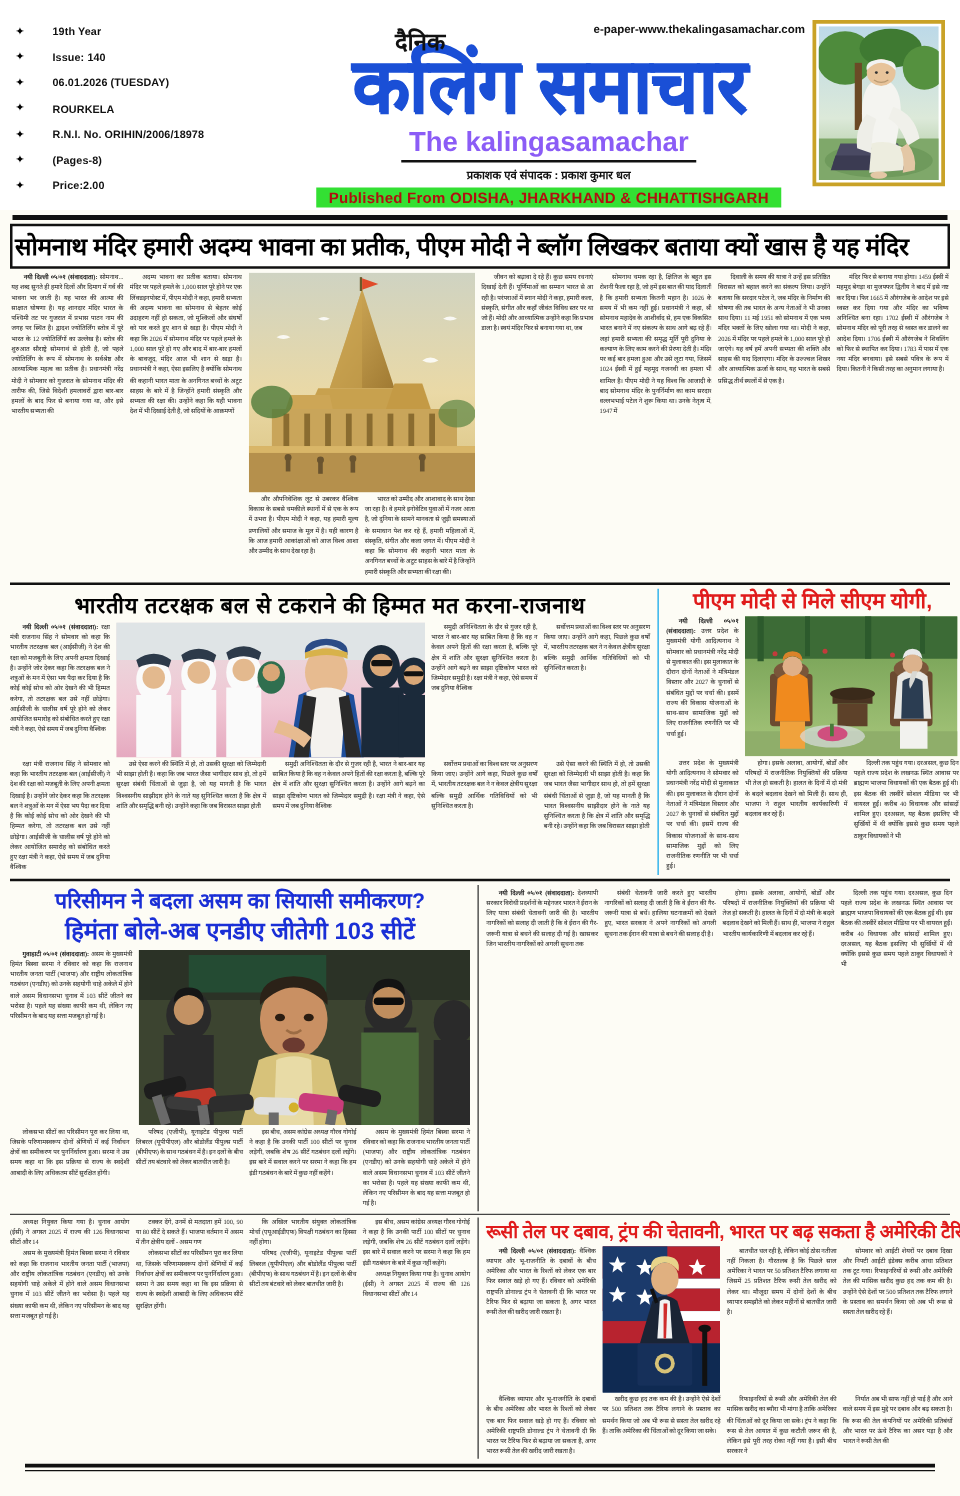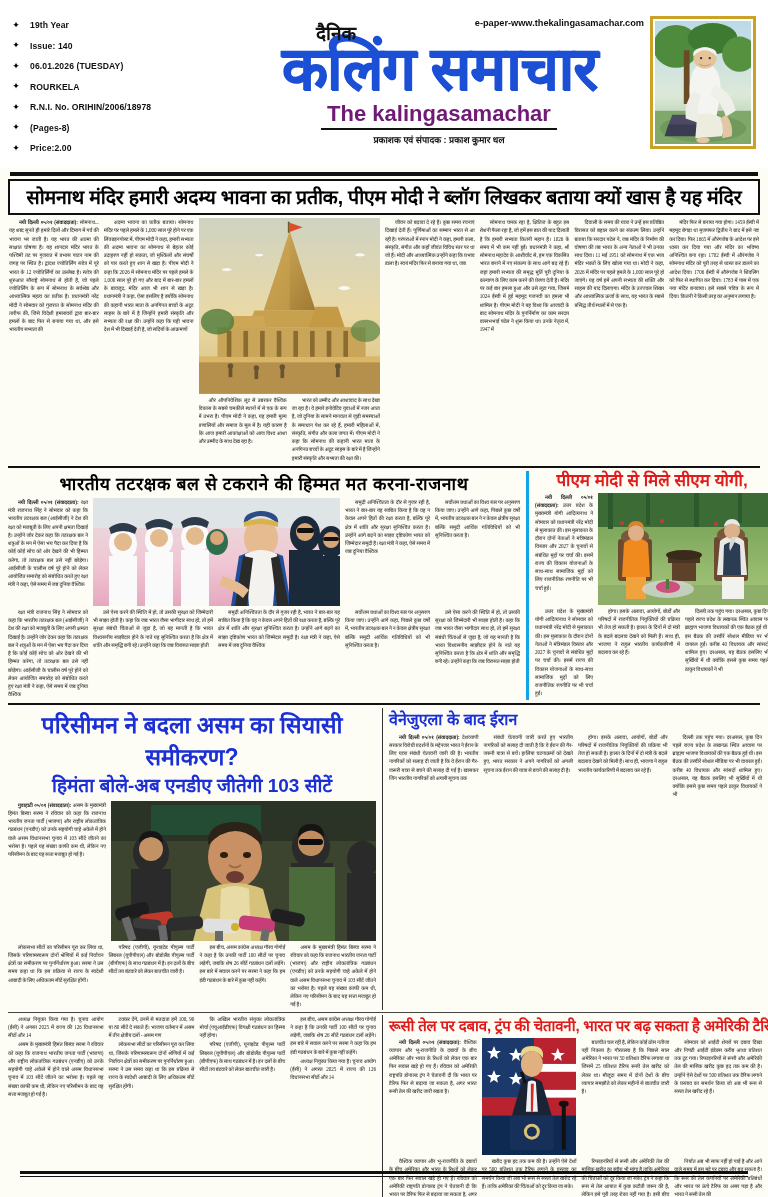--- a/index.html
+++ b/index.html
@@ -10,56 +10,56 @@
     overflow: hidden;
     position: relative;
   }
   .page { width: 768px; height: 1197px; position: relative; background: #fdfcf5; }
 
   
   .masthead { display: flex; padding: 12px 10px 0 10px; height: 168px; background:#ffffff; }
   .mast-left { width: 218px; padding-top: 8px; }
   .mast-row { display: flex; align-items: center; margin-bottom: 10.5px; }
   .mast-bullet { width: 12px; color: #000; font-size: 9px; line-height: 1; text-align: center; }
-  .mast-text { font-size: 8.6px; font-weight: bold; color: #111; letter-spacing: .1px; margin-left: 8px; }
+  .mast-text { font-size: 8.6px; font-weight: bold; color: #111; letter-spacing: .1px; margin-left: 20px; }
   .mast-center { flex: 1; position: relative; text-align: center; }
   .mast-daily {
     position: absolute; left: 88px; top: 8px;
     font-family: "Liberation Sans", sans-serif;
     font-size: 19px; font-weight: bold; color: #111;
   }
   .mast-title {
     font-size: 60px; font-weight: bold; color: #1a4fd6;
     line-height: .98; letter-spacing: -1px;
     margin-top: 28px;
     text-shadow: 1px 1px 0 #1a4fd6;
   }
   .mast-eng {
-    font-size: 22px; font-weight: bold; color: #701a75; margin-top: 2px;
+    font-size: 22px; font-weight: bold; color: #8b5cf6; margin-top: 2px;
     border-bottom: 2px solid #111; display: inline-block; padding: 0 6px 1px 6px;
   }
   .mast-pub { font-size: 9px; color: #111; margin-top: 3px; font-weight: bold; }
   .mast-green {
     display: inline-block; background: #33e033; color: #b01010;
     font-size: 12px; font-weight: bold; padding: 1px 10px; margin-top: 4px;
     letter-spacing: .2px;
   }
   .mast-url { position: absolute; right: 6px; top: 6px; font-size: 9.2px; font-weight: bold; color: #111; }
   .mast-right {
     width: 106px; height: 133px; margin-top: 4px; margin-right: 2px;
     border: 3px solid #c9a227; padding: 2px; background: #fff;
   }
   .saibaba { width: 100%; height: 100%; display:block; }
 
   .rule-thick { height: 4px; background: #111; margin: 4px 10px 0 10px; }
 
   
   .hl-box { margin: 3px 8px 0 8px; border: 2px solid #111; background: #fff; }
   .hl-black {
-    font-size: 19.5px; font-weight: bold; color: #000; text-align: center;
+    font-size: 19.5px; font-weight: bold; color: #000; text-align: left;
     padding: 2px 2px 3px 2px; white-space: nowrap; letter-spacing: -.2px;
   }
   .hl-plain {
     font-size: 19px; font-weight: bold; color: #000; text-align: center;
     letter-spacing: .6px; white-space: nowrap;
   }
   .hl-red { color: #e01b1b; font-weight: bold; text-align: center; }
   .hl-blue { color: #1a2fd6; font-weight: bold; text-align: center; }
 
   
@@ -123,20 +123,21 @@
         <span class="mast-text">Price:2.00</span>
       </div>
     </div>
 
     <div class="mast-center">
       <div class="mast-url">e-paper-www.thekalingasamachar.com</div>
       <div class="mast-daily">दैनिक</div>
       <div class="mast-title">कलिंग समाचार</div>
       <div class="mast-eng">The kalingasamachar</div>
       <div class="mast-pub">प्रकाशक एवं संपादक : प्रकाश कुमार धल</div>
+      <div class="mast-green">Published From ODISHA, JHARKHAND &amp; CHHATTISHGARH</div>
     </div>
 
     <div class="mast-right">
       <svg class="saibaba" viewBox="0 0 100 126" preserveAspectRatio="none">
         <defs>
           <linearGradient id="skyg" x1="0" y1="0" x2="0" y2="1">
             <stop offset="0%" stop-color="#bcd9e8"></stop>
               <stop offset="60%" stop-color="#dce9d9"></stop>
               <stop offset="100%" stop-color="#9fbf8e"></stop>
           </linearGradient>
@@ -350,21 +351,21 @@
         </div>
         <div style="width:85px" class="col-text">
           <p>सर्वोत्तम प्रथाओं का विश्व स्तर पर अनुसरण किया जाए। उन्होंने आगे कहा, पिछले कुछ वर्षों में, भारतीय तटरक्षक बल ने न केवल क्षेत्रीय सुरक्षा बल्कि समुद्री आर्थिक गतिविधियों को भी सुनिश्चित करता है।</p>
         </div>
         <div style="width:85px" class="col-text">
           <p>उसे ऐसा करने की स्थिति में हो, तो उसकी सुरक्षा को जिम्मेदारी भी साझा होती है। कहा कि जब भारत जैसा भागीदार साथ हो, तो हमें सुरक्षा संबंधी चिंताओं से जुड़ा है, जो यह मानती है कि भारत विश्वसनीय साझीदार होने के नाते यह सुनिश्चित करता है कि क्षेत्र में शांति और समृद्धि बनी रहे। उन्होंने कहा कि जब विरासत साझा होती</p>
         </div>
       </div>
     </div>
 
-    <div style="width:244px; border-left:3px solid #0ea5e9; padding-left:6px">
+    <div style="width:244px; border-left:1px solid #0ea5e9; padding-left:6px">
       <div class="hl-red" style="font-size:17px; line-height:1.12">पीएम मोदी से मिले सीएम योगी,</div>
       <div style="display:flex; gap:5px; margin-top:3px">
         <div style="width:58px" class="col-text">
           <p><span class="dateline">नयी दिल्ली  ०५/०१ (संवाददाता):</span>
              <span>उत्तर प्रदेश के मुख्यमंत्री योगी आदित्यनाथ ने सोमवार को प्रधानमंत्री नरेंद्र मोदी से मुलाकात की। इस मुलाकात के दौरान दोनों नेताओं ने मंत्रिमंडल विस्तार और 2027 के चुनावों से संबंधित मुद्दों पर चर्चा की। इसमें राज्य की विकास योजनाओं के साथ-साथ सामाजिक मुद्दों को लिए राजनीतिक रणनीति पर भी चर्चा हुई।</span></p>
         </div>
         <div style="width:170px">
           <svg class="photo" viewBox="0 0 170 112" preserveAspectRatio="none">
             <defs>
               <linearGradient id="lawn" x1="0" y1="0" x2="0" y2="1">
@@ -421,21 +422,21 @@
         </div>
       </div>
     </div>
   </div>
 
   <div class="divider"></div>
 
   <div class="sect" style="display:flex; padding:0 8px; gap:6px">
 
     <div style="width:368px">
-      <div class="hl-blue" style="font-size:23px">परिसीमन ने बदला असम का सियासी समीकरण?</div>
+      <div class="hl-blue" style="font-size:17px">परिसीमन ने बदला असम का सियासी समीकरण?</div>
       <div class="hl-blue" style="font-size:19px">हिमंता बोले-अब एनडीए जीतेगी 103 सीटें</div>
       <div style="display:flex; gap:5px; margin-top:3px">
         <div style="width:98px" class="col-text">
           <p><span class="dateline">गुवाहाटी  ०५/०१ (संवाददाता):</span>
              <span>असम के मुख्यमंत्री हिमंत बिस्वा सरमा ने रविवार को कहा कि राजनाथ भारतीय जनता पार्टी (भाजपा) और राष्ट्रीय लोकतांत्रिक गठबंधन (एनडीए) को उनके सहयोगी चाहे अकेले में होने वाले असम विधानसभा चुनाव में 103 सीटें जीतने का भरोसा है। पहले यह संख्या काफी कम थी, लेकिन नए परिसीमन के बाद यह सत्ता मजबूत हो गई है।</span></p>
         </div>
         <div style="width:265px">
           <svg class="photo" viewBox="0 0 265 140" preserveAspectRatio="none">
             <rect width="265" height="140" fill="#3c4430"></rect>
             <rect x="0" y="0" width="265" height="40" fill="#2b3226"></rect>
@@ -491,21 +492,20 @@
         <div style="width:88px" class="col-text">
           <p>इस बीच, असम कांग्रेस अध्यक्ष गौरव गोगोई ने कहा है कि उनकी पार्टी 100 सीटों पर चुनाव लड़ेगी, जबकि शेष 26 सीटें गठबंधन दलों लड़ेंगे। इस बारे में सवाल करने पर सरमा ने कहा कि हम इंडी गठबंधन के बारे में कुछ नहीं कहेंगे।</p>
         </div>
         <div style="width:88px" class="col-text">
           <p>असम के मुख्यमंत्री हिमंत बिस्वा सरमा ने रविवार को कहा कि राजनाथ भारतीय जनता पार्टी (भाजपा) और राष्ट्रीय लोकतांत्रिक गठबंधन (एनडीए) को उनके सहयोगी चाहे अकेले में होने वाले असम विधानसभा चुनाव में 103 सीटें जीतने का भरोसा है। पहले यह संख्या काफी कम थी, लेकिन नए परिसीमन के बाद यह सत्ता मजबूत हो गई है।</p>
         </div>
       </div>
     </div>
 
     <div style="width:380px; border-left:1px solid #333; padding-left:6px">
-      <div class="hl-blue" style="font-size:16px; text-align:left">वेनेजुएला के बाद ईरान</div>
       <div style="display:flex; gap:5px; margin-top:3px">
         <div style="width:90px" class="col-text">
           <p><span class="dateline">नयी दिल्ली  ०५/०१ (संवाददाता):</span>
              <span>देशव्यापी सरकार विरोधी प्रदर्शनों के मद्देनजर भारत ने ईरान के लिए यात्रा संबंधी चेतावनी जारी की है। भारतीय नागरिकों को सलाह दी जाती है कि वे ईरान की गैर-जरूरी यात्रा से बचने की सलाह दी गई है। खासकर जिन भारतीय नागरिकों को अगली सूचना तक</span></p>
         </div>
         <div style="width:90px" class="col-text">
           <p>संबंधी चेतावनी जारी करते हुए भारतीय नागरिकों को सलाह दी जाती है कि वे ईरान की गैर-जरूरी यात्रा से बचें। हालिया घटनाक्रमों को देखते हुए, भारत सरकार ने अपने नागरिकों को अगली सूचना तक ईरान की यात्रा से बचने की सलाह दी है।</p>
         </div>
         <div style="width:90px" class="col-text">
           <p>होगा। इसके अलावा, आयोगों, बोर्डों और परिषदों में राजनीतिक नियुक्तियों की प्रक्रिया भी तेज हो सकती है। हालत के दिनों में दो मंत्री के बदले बदलाव देखने को मिली हैं। साथ ही, भाजपा ने राहुल भारतीय कार्यकारिणी में बदलाव कर रहे हैं।</p>

